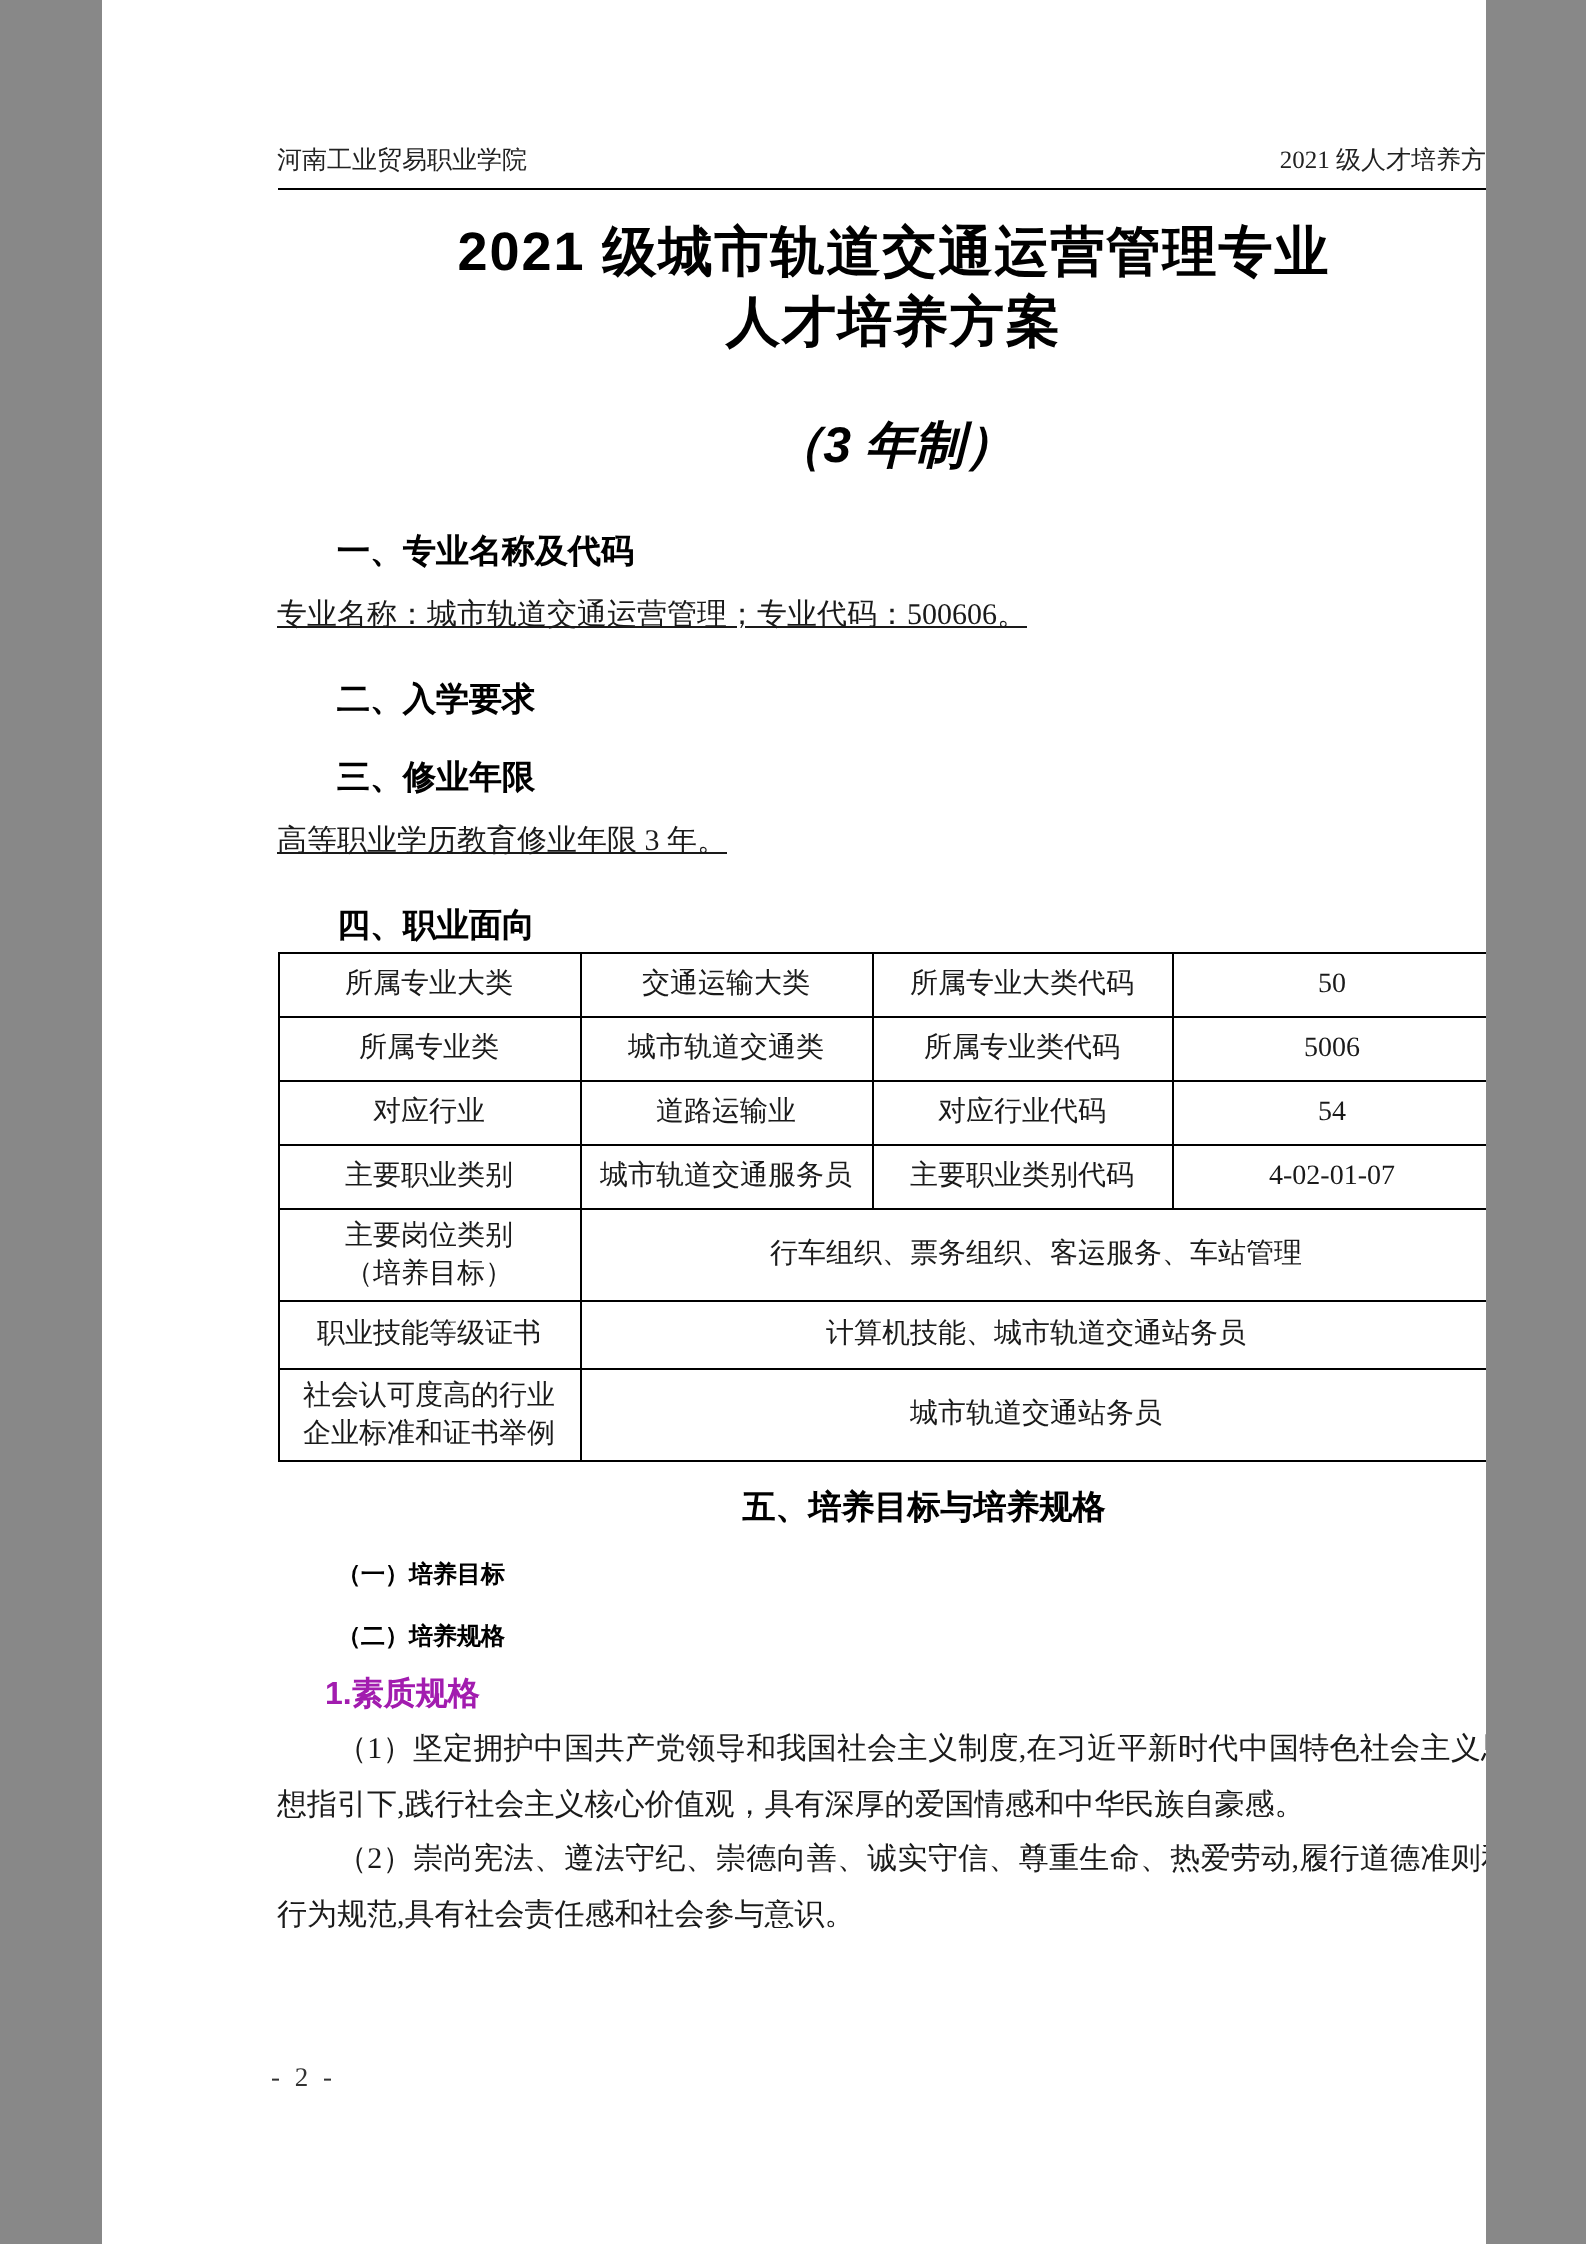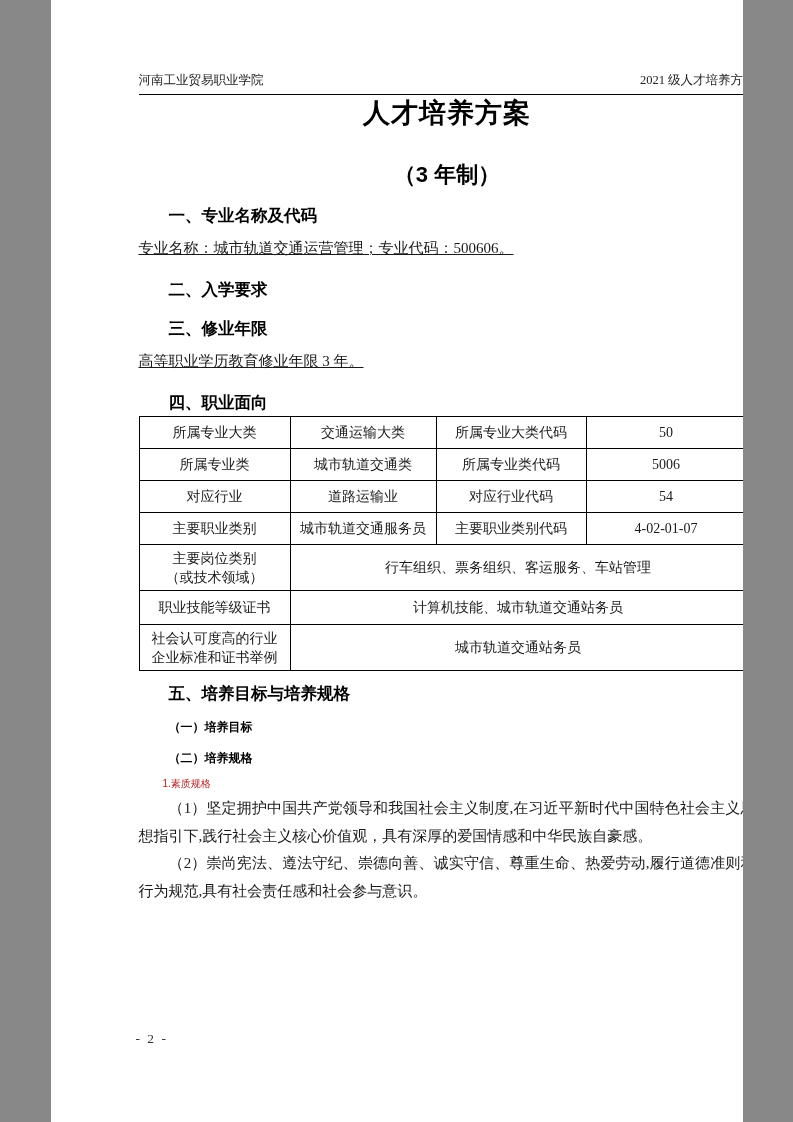--- a/index.html
+++ b/index.html
@@ -19,41 +19,41 @@
     display:flex; justify-content:space-between; align-items:flex-end;
     padding-top:72px; padding-bottom:5px;
     border-bottom:1.5px solid #000;
     font-size:12.5px; color:#222;
   }
 
   
   .title-block { text-align:center; font-family:"Liberation Sans", sans-serif; font-weight:bold; color:#000; }
   .title-line1 { margin-top:14px; font-size:27px; line-height:34px; letter-spacing:1px; }
   .title-line2 { font-size:27px; line-height:36px; letter-spacing:1px; }
-  .title-line3 { margin-top:28px; font-size:22px; line-height:32px; }
+  .title-line3 { margin-top:28px; font-size:25px; line-height:32px;font-style:italic; }
 
   
   .sec-heading {
     font-family:"Liberation Sans", sans-serif; font-weight:bold;
     font-size:16.5px; color:#000;
     margin:17px 0 8px 0; padding-left:30px;
   }
   .sub-heading {
     font-family:"Liberation Sans", sans-serif; font-weight:bold;
     font-size:12px; color:#000;
     margin:14px 0 6px 0; padding-left:30px;
   }
   .sub-sub-heading {
-    font-family:"Liberation Sans", sans-serif; font-weight:normal;
-    font-size:10px; color:#b91c1c;
+    font-family:"Liberation Sans", sans-serif; font-weight:bold;
+    font-size:16px; color:#a21caf;
     margin:10px 0 4px 0; padding-left:24px;
   }
   .sec-body { font-size:15px; line-height:27px; margin:0 0 4px 0; text-align:justify;text-decoration:underline; }
   .para { font-size:15px; line-height:27.5px; margin:0; text-align:justify; text-indent:2em; }
-  .first-section { margin-top:14px; }
+  .first-section { margin-top:26px; }
 
   
   .table-caption {
     position:relative; text-align:center;
     font-family:"Liberation Sans", sans-serif; font-weight:bold;
     font-size:15.5px; margin-top:14px; margin-bottom:3px; height:22px; line-height:22px;
   }
   .table-caption .tbl-label {
     position:absolute; left:2px; top:1px;
     font-family:"Liberation Serif", serif; font-weight:normal; font-size:13.5px;
@@ -82,20 +82,21 @@
 
 <div class="page">
   <div class="content">
 
     <div class="doc-header">
       <span>河南工业贸易职业学院</span>
       <span>2021 级人才培养方案</span>
     </div>
 
     <div class="title-block">
+      <div class="title-line1">2021 级城市轨道交通运营管理专业</div>
       <div class="title-line2">人才培养方案</div>
       <div class="title-line3">（3 年制）</div>
     </div>
 
     <div class="sec-heading first-section">一、专业名称及代码</div>
     <p class="sec-body">专业名称：城市轨道交通运营管理；专业代码：500606。</p>
 
     <div class="sec-heading">二、入学要求</div>
 
     <div class="sec-heading">三、修业年限</div>
@@ -132,39 +133,39 @@
         </tr>
         <tr class="r-norm">
           <td>主要职业类别</td>
           <td>城市轨道交通服务员</td>
           <td>主要职业类别代码</td>
           <td>4-02-01-07</td>
         </tr>
         <tr class="r-tall">
           <td>
             <div>主要岗位类别</div>
-            <div>（或技术领域）</div>
+            <div>（培养目标）</div>
           </td>
           <td colspan="3">行车组织、票务组织、客运服务、车站管理</td>
         </tr>
         <tr class="r-mid">
           <td>职业技能等级证书</td>
           <td colspan="3">计算机技能、城市轨道交通站务员</td>
         </tr>
         <tr class="r-tall">
           <td>
             <div>社会认可度高的行业</div>
             <div>企业标准和证书举例</div>
           </td>
           <td colspan="3">城市轨道交通站务员</td>
         </tr>
       </tbody>
     </table>
 
-    <div class="sec-heading" style="margin-top:12px;">五、培养目标与培养规格</div>
+    <div class="sec-heading" style="margin-top:12px;text-align:center;">五、培养目标与培养规格</div>
 
     <div class="sub-heading">（一）培养目标</div>
 
     <div class="sub-heading">（二）培养规格</div>
     <div class="sub-sub-heading">1.素质规格</div>
     <p class="para">（1）坚定拥护中国共产党领导和我国社会主义制度,在习近平新时代中国特色社会主义思想指引下,践行社会主义核心价值观，具有深厚的爱国情感和中华民族自豪感。</p>
     <p class="para">（2）崇尚宪法、遵法守纪、崇德向善、诚实守信、尊重生命、热爱劳动,履行道德准则和行为规范,具有社会责任感和社会参与意识。</p>
 
   </div>
 

